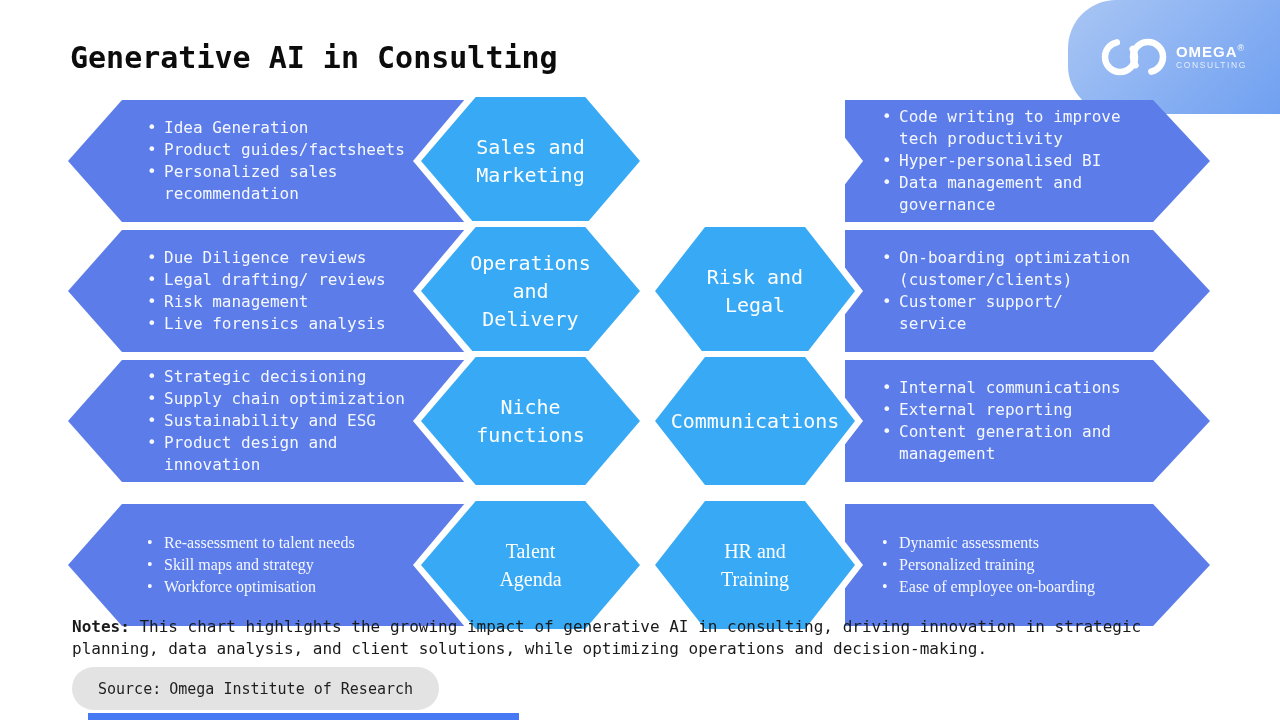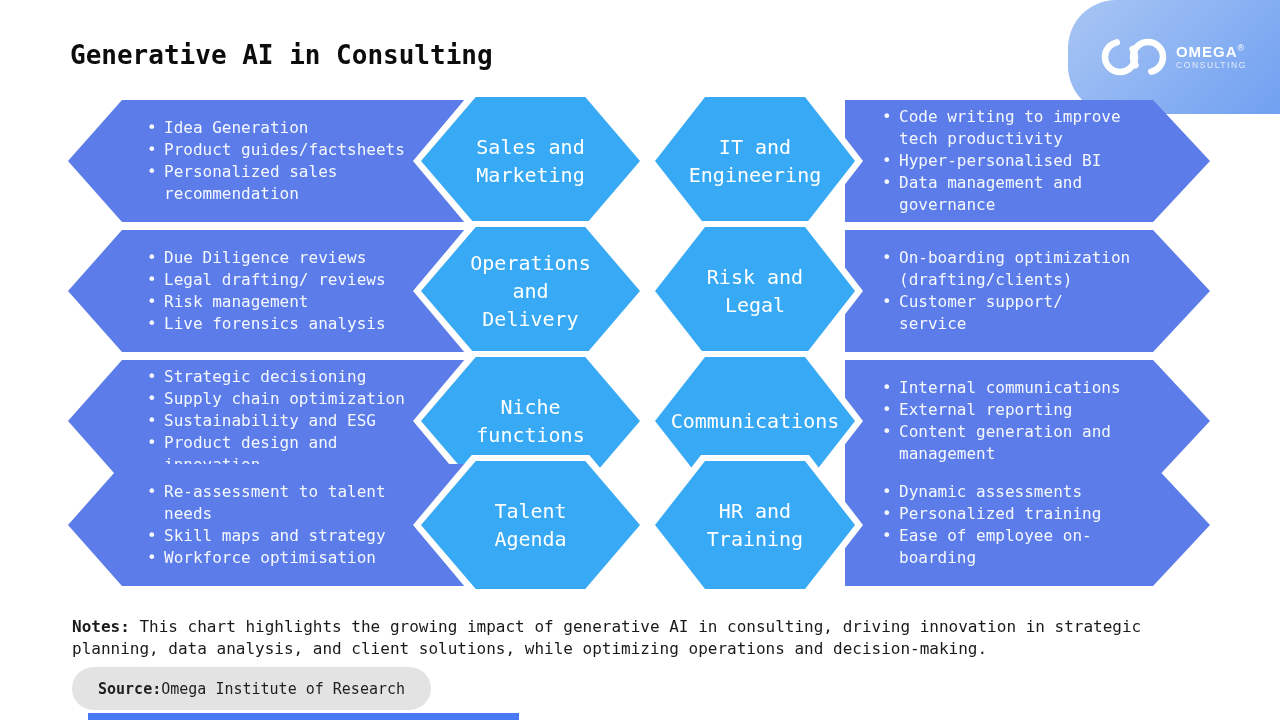--- a/index.html
+++ b/index.html
@@ -1,21 +1,21 @@
 <!DOCTYPE html>
 <html style="--banner: #5b7ce9; --hexagon: #38aaf5; --logo-gradient-start: #a9c6f4; --logo-gradient-end: #70a0f1; --accent-bar: #4679f3; --source-bg: #e3e3e3;"><head>
 <meta charset="utf-8">
 <style>
   html,body{margin:0;padding:0;}
   body{
     width:1280px;height:720px;position:relative;overflow:hidden;background:#ffffff;
     font-family:"DejaVu Sans Mono",monospace;
   }
   .title{
-    position:absolute;left:70px;top:40px;font-size:26px;font-weight:bold;color:#0c0c0c;
+    position:absolute;left:70px;top:40px;font-size:30px;font-weight:bold;color:#0c0c0c;
     letter-spacing:0px;
   }
   
   .logo-panel{
     position:absolute;left:1068px;top:0;width:212px;height:114px;
     border-radius:48px 0 0 48px;
     background:linear-gradient(135deg,var(--logo-gradient-start,#a9c6f4) 0%,var(--logo-gradient-end,#70a0f1) 100%);
     display:flex;align-items:center;justify-content:center;gap:9px;
   }
   .logo-mark{flex:0 0 auto;display:block;}
@@ -54,21 +54,21 @@
   .hex1{left:421px;top:-3px;width:219px;height:128px;}
   .hex2{left:655px;top:-3px;width:200px;height:128px;}
   
   .notes{position:absolute;left:72px;top:616px;width:1100px;font-size:16px;line-height:22px;color:#1a1a1a;}
   .notes b{font-weight:bold;}
   .source-pill{
     position:absolute;left:72px;top:667px;height:43px;border-radius:22px;
     background:var(--source-bg,#e3e3e3);display:inline-flex;align-items:center;
     padding:0 26px;font-size:15px;color:#1f1f1f;white-space:nowrap;
   }
-  .source-pill b{font-weight:bold;}
+  .source-pill b{font-weight:normal;margin-right:8px;}
   .accent-bar{position:absolute;left:88px;top:713px;width:431px;height:7px;background:var(--accent-bar,#4679f3);}
 </style>
 </head>
 <body>
 
 <div class="title">Generative AI in Consulting</div>
 
 <div class="logo-panel">
   <svg class="logo-mark" width="66" height="42" viewBox="0 0 66 42">
     <circle cx="19" cy="21" r="15" fill="none" stroke="#ffffff" stroke-width="6.5" stroke-linecap="round" stroke-dasharray="76 18.2" stroke-dashoffset="9"></circle>
@@ -92,36 +92,34 @@
     <ul class="bullets">
         <li>Code writing to improve tech productivity</li>
         <li>Hyper-personalised BI</li>
         <li>Data management and governance</li>
       </ul>
   </div>
   <div class="hex-halo halo1"></div>
   <div class="hex-halo halo2"></div>
   <div class="hex hex1">Sales and
 Marketing</div>
-  <div class="hex hex2">IT and
-Engineering</div>
 </div>
 
 <div class="row" style="top:230px;">
   <div class="banner banner-left">
     <ul class="bullets">
         <li>Due Diligence reviews</li>
         <li>Legal drafting/ reviews</li>
         <li>Risk management</li>
         <li>Live forensics analysis</li>
       </ul>
   </div>
   <div class="banner banner-right">
     <ul class="bullets">
-        <li>On-boarding optimization (drafting/clients)</li>
+        <li>On-boarding optimization (customer/clients)</li>
         <li>Customer support/ service</li>
       </ul>
   </div>
   <div class="hex-halo halo1"></div>
   <div class="hex-halo halo2"></div>
   <div class="hex hex1">Operations
 and
 Delivery</div>
   <div class="hex hex2">Risk and
 Legal</div>
@@ -143,21 +141,21 @@
         <li>Content generation and management</li>
       </ul>
   </div>
   <div class="hex-halo halo1"></div>
   <div class="hex-halo halo2"></div>
   <div class="hex hex1">Niche
 functions</div>
   <div class="hex hex2">Communications</div>
 </div>
 
-<div class="row" style="top:464px;">
+<div class="row" style="top:504px;font-family:Liberation Serif, serif;">
   <div class="banner banner-left">
     <ul class="bullets">
         <li>Re-assessment to talent needs</li>
         <li>Skill maps and strategy</li>
         <li>Workforce optimisation</li>
       </ul>
   </div>
   <div class="banner banner-right">
     <ul class="bullets">
         <li>Dynamic assessments</li>

